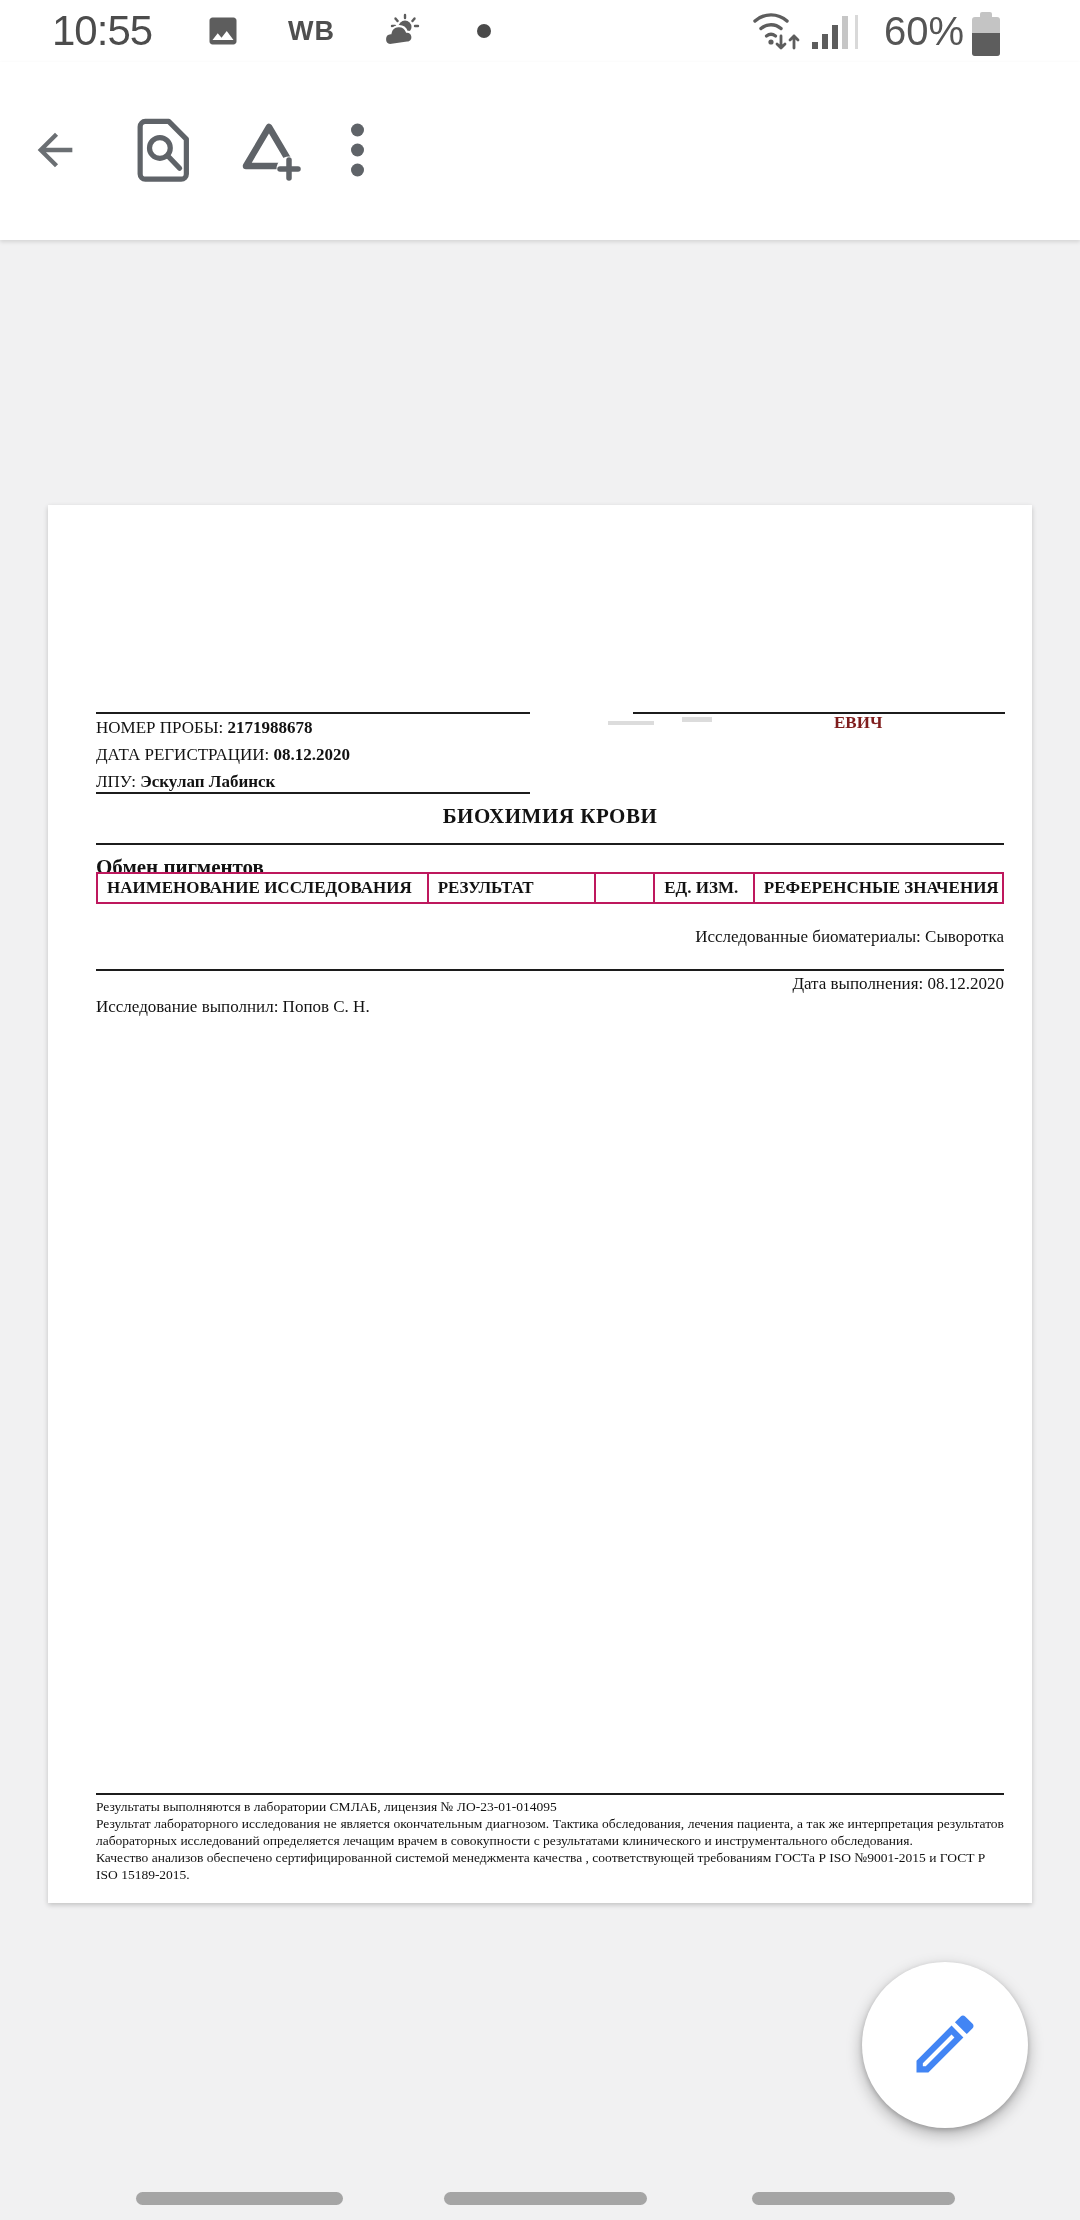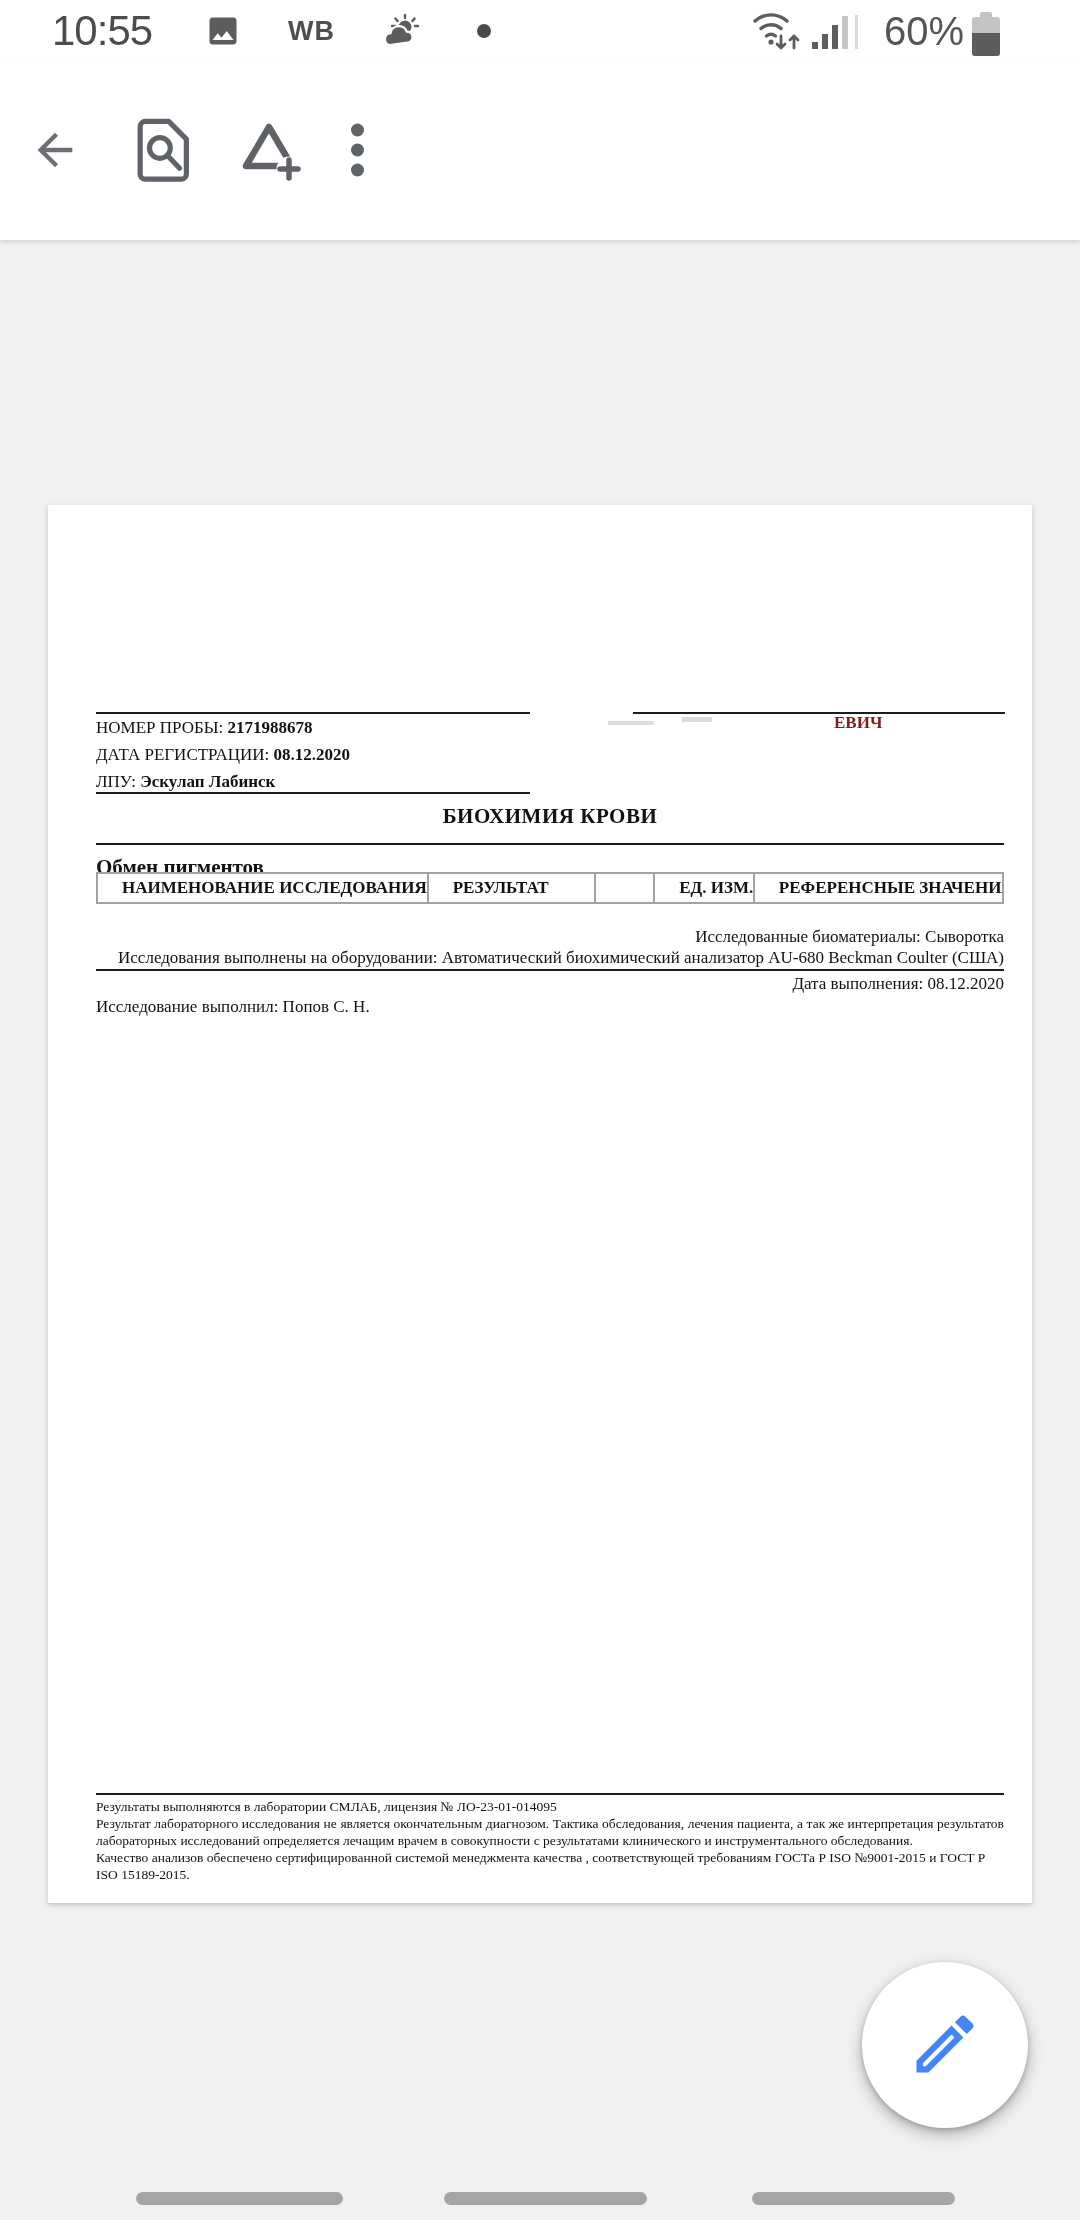--- a/index.html
+++ b/index.html
@@ -68,21 +68,21 @@
   .artifact{ position:absolute; background:#dcdcdc; }
   .doc-center{ text-align:center; font-weight:bold; font-size:21px; letter-spacing:0.5px; }
   .group-title{ font-weight:bold; font-size:21px; }
 
   table.results{
     position:absolute; left:48px; top:367px; width:908px;
     border-collapse:collapse; table-layout:fixed;
     font-size:17px;
   }
   table.results th, table.results td{
-    border:2px solid #a3a3a3; padding:2px 24px; text-align:left;
+    border:2px solid #be185d; padding:2px 9px; text-align:left;
     overflow:hidden; white-space:nowrap;
   }
   table.results th{ font-weight:bold; height:30px; }
   table.results td{ height:26px; }
   .c1{ width:36.5%; } .c2{ width:18.5%; } .c3{ width:6.5%; } .c4{ width:11%; } .c5{ width:27.5%; }
 
   .right-line{ text-align:right; width:908px; left:48px; }
   .footer-text{ font-size:13.5px; line-height:17px; width:908px; left:48px; }
   .justified{ text-align:justify; }
 
@@ -250,21 +250,20 @@
         <th>НАИМЕНОВАНИЕ ИССЛЕДОВАНИЯ</th>
         <th>РЕЗУЛЬТАТ</th>
         <th></th>
         <th>ЕД. ИЗМ.</th>
         <th>РЕФЕРЕНСНЫЕ ЗНАЧЕНИЯ</th>
       </tr>
     </tbody>
       </table>
 
     <div class="abs doc-small right-line" style="top:421px;">Исследованные биоматериалы: Сыворотка</div>
-    <div class="abs doc-small right-line" style="top:442px;">Исследования выполнены на оборудовании: Автоматический биохимический анализатор AU-680 Beckman Coulter (США)</div>
     <div class="rule" style="left:48px; top:464px; width:908px;"></div>
     <div class="abs doc-small right-line" style="top:468px;">Дата выполнения: 08.12.2020</div>
     <div class="abs doc-small" style="left:48px; top:491px;">Исследование выполнил: Попов С. Н.</div>
 
     <div class="rule" style="left:48px; top:1288px; width:908px;"></div>
     <div class="abs footer-text" style="top:1293px;">Результаты выполняются в лаборатории СМЛАБ, лицензия № ЛО-23-01-014095</div>
     <div class="abs footer-text justified" style="top:1310px;">Результат лабораторного исследования не является окончательным диагнозом. Тактика обследования, лечения пациента, а так же интерпретация результатов лабораторных исследований определяется лечащим врачем в совокупности с результатами  клинического и инструментального обследования.</div>
     <div class="abs footer-text" style="top:1344px;">Качество анализов обеспечено сертифицированной системой менеджмента качества , соответствующей требованиям ГОСТа Р ISO №9001-2015  и ГОСТ Р ISO 15189-2015.</div>
 
   </div>

